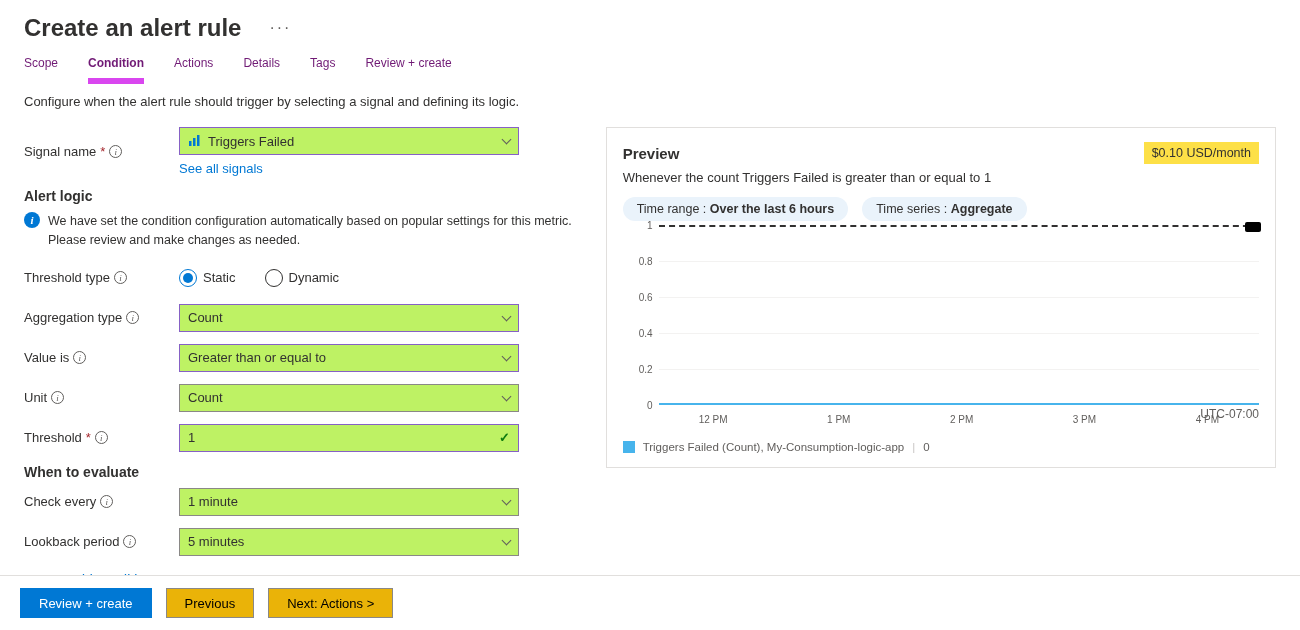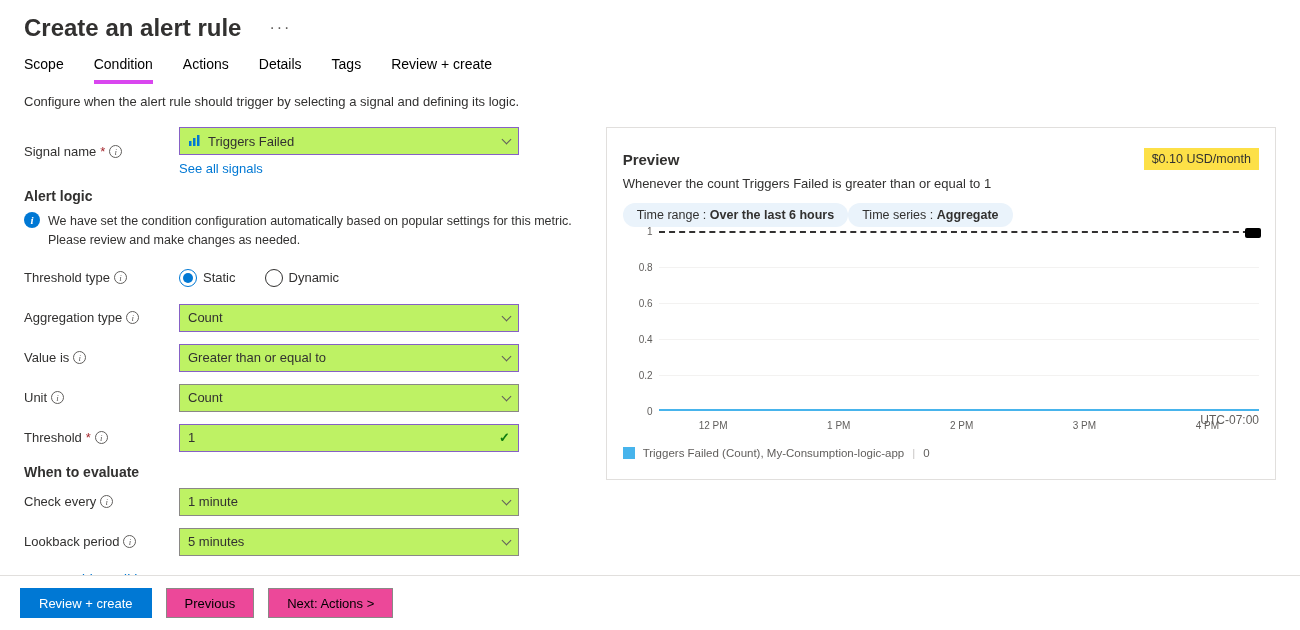--- a/index.html
+++ b/index.html
@@ -8,22 +8,22 @@
     font-size: 13px;
     color: #323130;
     background: #fff;
     padding: 14px 24px 0 24px;
     width: 1300px;
   }
   h1.page-title { font-size: 24px; font-weight: 600; display: inline-block; }
   .title-row { display:flex; align-items:center; gap:28px; margin-bottom:14px; }
   .dots { color:#605e5c; font-size:16px; letter-spacing:2px; }
   .tabs { display:flex; gap:30px; border-bottom:none; margin-bottom:10px; }
-  .tab { font-size:14px; color:#000000; padding-bottom:8px; cursor:pointer; }
-  .tab.active { font-weight:400; border-bottom:4px solid #d946ef; }
+  .tab { font-size:12px; color:#701a75; padding-bottom:8px; cursor:pointer; }
+  .tab.active { font-weight:700; border-bottom:6px solid #d946ef; }
   .desc { font-size:13px; margin:10px 0 18px 0; color:#323130; }
   .content-row { display:flex; gap:30px; align-items:flex-start; }
   .left-col { width:560px; }
   .form-row { display:flex; align-items:center; margin-bottom:12px; min-height:28px; }
   .form-label { width:155px; font-size:13px; display:flex; align-items:center; gap:4px; }
   .req { color:#a4262c; }
   .info-i { width:13px; height:13px; border:1px solid #605e5c; border-radius:50%; display:inline-flex; align-items:center; justify-content:center; font-size:9px; color:#605e5c; font-style:italic; font-family:serif; cursor:pointer; }
   .select, .input {
     width:340px; height:28px; border:1px solid #8a8886; padding:0 8px;
     display:flex; align-items:center; justify-content:space-between;
@@ -39,43 +39,43 @@
   .info-banner { display:flex; gap:8px; align-items:flex-start; margin-bottom:14px; }
   .info-banner .info-ball { width:16px; height:16px; background:#0078d4; border-radius:50%; color:#fff; font-size:11px; font-weight:bold; display:flex; align-items:center; justify-content:center; flex-shrink:0; font-style:italic; font-family:serif; }
   .info-banner .text { font-size:12.5px; line-height:1.5; }
   .radios { display:flex; gap:29px; align-items:center; }
   .radio { display:flex; align-items:center; gap:6px; cursor:pointer; }
   .radio-circ { width:18px; height:18px; border:1px solid #323130; border-radius:50%; display:flex; align-items:center; justify-content:center; }
   .radio-circ.sel { border-color:#0078d4; }
   .radio-dot { width:10px; height:10px; background:#0078d4; border-radius:50%; }
   .add-cond { display:flex; align-items:center; gap:10px; color:#0078d4; cursor:pointer; margin-left:16px; margin-top:6px; font-size:14px; }
   .plus-ic { color:#0078d4; font-size:18px; font-weight:300; }
-  .preview-panel { border:1px solid #e1dfdd; padding:20px 16px; width:680px; }
+  .preview-panel { border:1px solid #e1dfdd; padding:14px 16px; width:680px; }
   .prev-head { display:flex; justify-content:space-between; align-items:center; margin-bottom:6px; }
   .prev-title { font-weight:600; font-size:15px; }
   .cost { background:#fde047; padding:4px 8px; font-size:12.5px; }
   .rule-stmt { font-size:13px; margin-bottom:12px; }
-  .pill-row { display:flex; gap:0; }
+  .pill-row { display:flex; gap:14px; }
   .pill { background:#eaf3fb; border-radius:12px; padding:5px 14px; font-size:12.5px; }
   .pill b { font-weight:600; }
   .chart-box { position:relative; height:210px; margin-top:4px; }
   .y-axis { position:absolute; left:0; top:0; bottom:30px; width:32px; }
   .y-tick { position:absolute; right:2px; font-size:10px; color:#605e5c; transform:translateY(-50%); }
   .grid-area { position:absolute; left:36px; right:0; top:0; bottom:30px; }
   .gridline { position:absolute; left:0; right:0; border-top:1px solid #f3f2f1; }
   .threshold-line { position:absolute; left:0; right:0; top:0; border-top:2px dashed #323130; }
   .data-line { position:absolute; left:0; right:0; bottom:0; border-top:2px solid #47b4ec; }
   .marker { position:absolute; right:-2px; top:-5px; width:16px; height:10px; background:#000; border-radius:2px; }
   .x-axis { position:absolute; left:36px; right:0; bottom:10px; display:flex; justify-content:space-between; font-size:10px; color:#605e5c; padding:0 40px; }
   .tz { position:absolute; right:0; bottom:14px; font-size:12px; color:#605e5c; }
   .legend { display:flex; align-items:center; gap:8px; font-size:11.5px; color:#605e5c; margin-top:6px; }
   .leg-sw { width:12px; height:12px; background:#47b4ec; }
   .leg-sep { color:#c8c6c4; }
   .footer { position:fixed; bottom:0; left:0; right:0; border-top:1px solid #e1dfdd; padding:12px 20px; background:#fff; display:flex; gap:14px; }
-  .btn { height:30px; padding:0 18px; font-size:13px; border:1px solid #8a8886; background:#ec4899; cursor:pointer; display:flex; align-items:center; }
+  .btn { height:30px; padding:0 18px; font-size:13px; border:1px solid #8a8886; background:#eab308; cursor:pointer; display:flex; align-items:center; }
   .btn.primary { background:#0078d4; color:#fff; border-color:#0078d4; }
 </style>
 </head>
 <body>
 
 <div class="title-row">
   <h1 class="page-title">Create an alert rule</h1>
   <span class="dots">···</span>
 </div>
 

